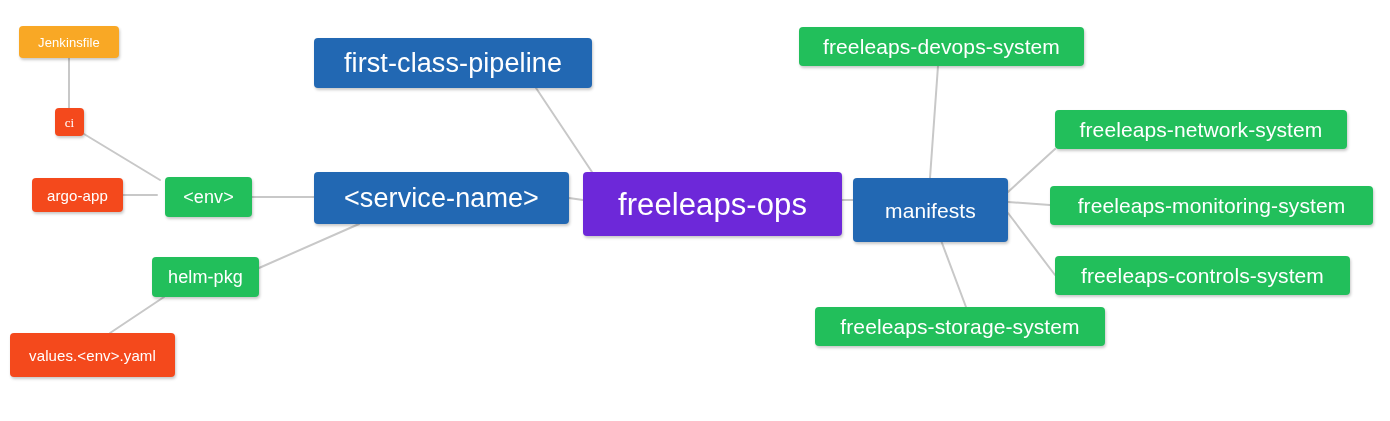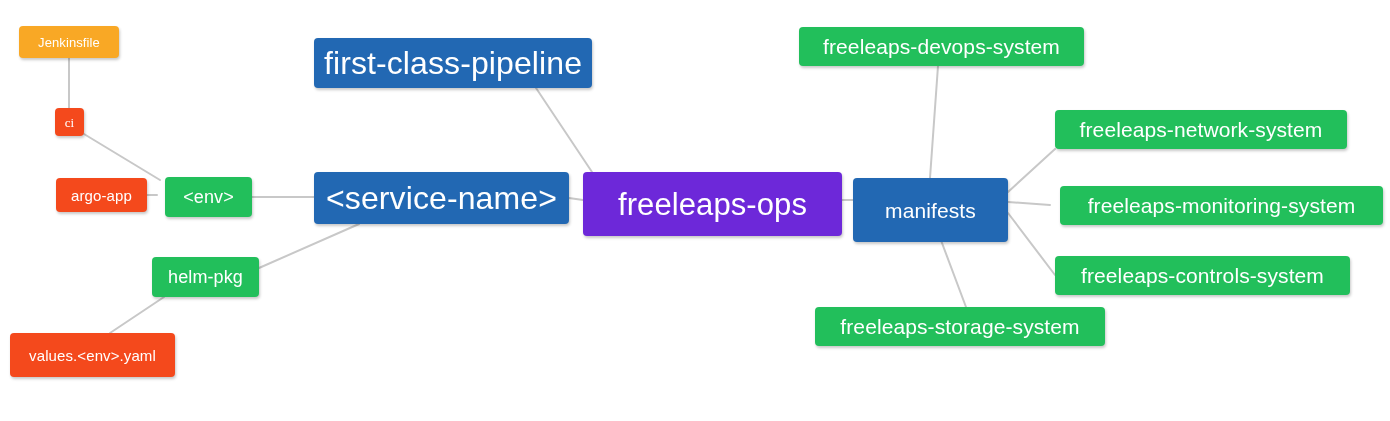--- a/index.html
+++ b/index.html
@@ -43,21 +43,21 @@
   }
   
   .c-root   { background: #6d28d9; }
   .c-blue   { background: #2268b3; }
   .c-green  { background: #22bf5b; }
   .c-orange { background: #f9a825; }
   .c-red    { background: #f4491c; }
 
   
   .s-root   { font-size: 31px; }
-  .s-l1     { font-size: 32px; }
+  .s-l1     { font-size: 27px; }
   .s-l2     { font-size: 21px; }
   .s-l3     { font-size: 18px; }
   .s-l4     { font-size: 15px; }
   .s-l5     { font-size: 13px; }
 </style>
 </head>
 <body>
 
 <div id="canvas">
   <svg id="edges" viewBox="0 0 1390 421">
@@ -94,33 +94,33 @@
       </div>
       <div class="node c-green s-l3" style="left: 152px; top: 257px; width: 107px; height: 40px; text-align: center;">
         <span>helm-pkg</span>
       </div>
       <div class="node c-red s-l5" style="left: 55px; top: 108px; width: 29px; height: 28px; font-family: Liberation Serif, serif;">
         <span>ci</span>
       </div>
       <div class="node c-orange s-l5" style="left: 19px; top: 26px; width: 100px; height: 32px;">
         <span>Jenkinsfile</span>
       </div>
-      <div class="node c-red s-l4" style="left: 32px; top: 178px; width: 91px; height: 34px; margin-left: 24px;">
+      <div class="node c-red s-l4" style="left: 32px; top: 178px; width: 91px; height: 34px;">
         <span>argo-app</span>
       </div>
       <div class="node c-red s-l4" style="left: 10px; top: 333px; width: 165px; height: 44px;">
         <span>values.&lt;env&gt;.yaml</span>
       </div>
       <div class="node c-green s-l2" style="left: 799px; top: 27px; width: 285px; height: 39px;">
         <span>freeleaps-devops-system</span>
       </div>
       <div class="node c-green s-l2" style="left: 1055px; top: 110px; width: 292px; height: 39px;">
         <span>freeleaps-network-system</span>
       </div>
-      <div class="node c-green s-l2" style="left: 1050px; top: 186px; width: 323px; height: 39px; margin-left: 10px;">
+      <div class="node c-green s-l2" style="left: 1050px; top: 186px; width: 323px; height: 39px;">
         <span>freeleaps-monitoring-system</span>
       </div>
       <div class="node c-green s-l2" style="left: 1055px; top: 256px; width: 295px; height: 39px;">
         <span>freeleaps-controls-system</span>
       </div>
       <div class="node c-green s-l2" style="left: 815px; top: 307px; width: 290px; height: 39px;">
         <span>freeleaps-storage-system</span>
       </div>
     </div>
 </div>

